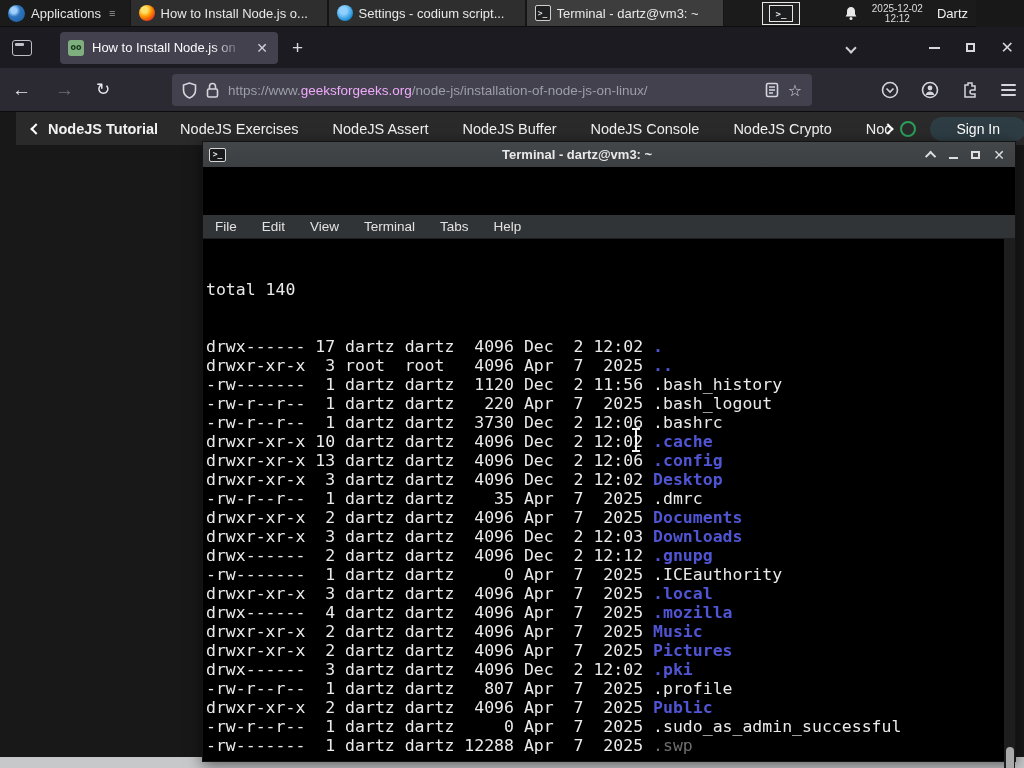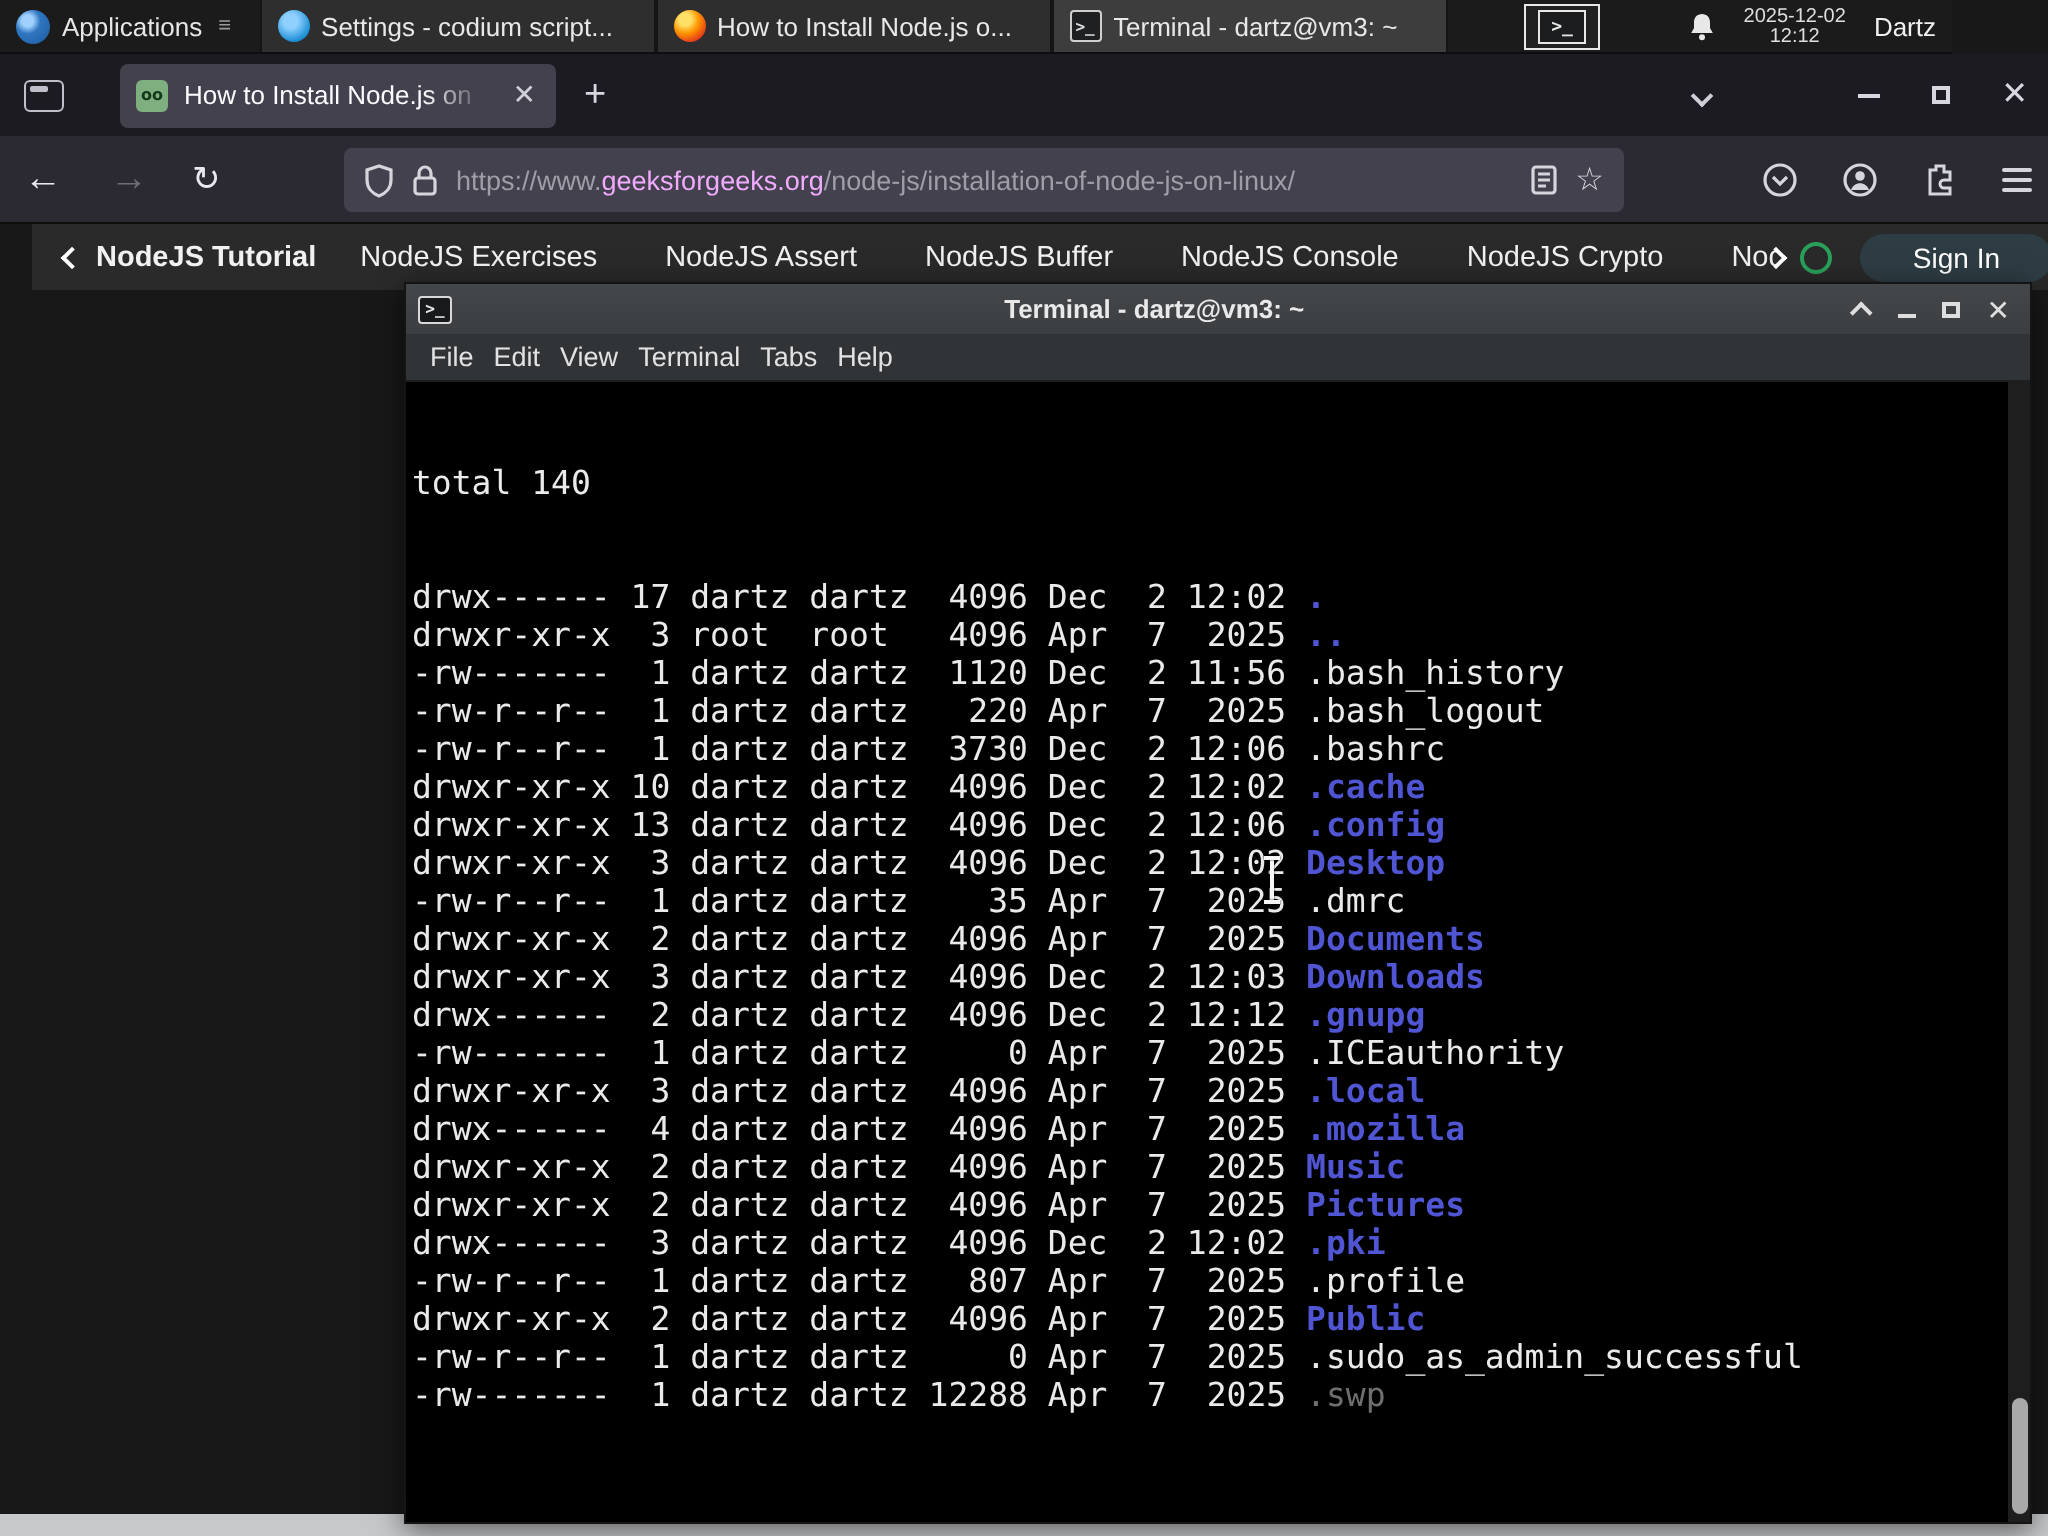--- a/index.html
+++ b/index.html
@@ -99,22 +99,22 @@
   .ttlbar{height:25px;background:linear-gradient(#43474a,var(--ttl-bg));display:flex;align-items:center;
     padding:0 6px;color:#e9e9e9;}
   .ttl-icon{width:17px;height:14px;border:1px solid #d8d8d8;background:#17191a;color:#e8e8e8;
     font:bold 8px "DejaVu Sans Mono",monospace;display:flex;align-items:center;justify-content:center;border-radius:2px;}
   .ttl-text{flex:1;text-align:center;font-weight:bold;font-size:13px;white-space:nowrap;}
   .ttl-controls{display:flex;align-items:center;gap:13px;padding-right:4px;color:#dedede;}
   .tc-shade{width:8px;height:8px;border-left:2px solid #dedede;border-top:2px solid #dedede;transform:rotate(45deg) translateY(2px);}
   .tc-min{width:9px;border-bottom:2px solid #dedede;margin-top:6px;}
   .tc-max{width:9px;height:8px;border:2px solid #dedede;}
   .tc-close{font-size:14px;line-height:1;}
-  .menubar{height:24px;background:var(--menu-bg);display:flex;align-items:center;gap:10px;
-    padding:0 12px;color:#e2e2e2;font-size:13.5px;border-bottom:1px solid #1d1f20;}
+  .menubar{height:24px;background:var(--menu-bg);display:flex;align-items:center;gap:25px;
+    padding:0 12px;color:#e2e2e2;font-size:13.5px;border-bottom:1px solid #1d1f20;margin-top:48px;}
   .termbody{position:relative;height:570px;padding:3px 14px 0 3px;overflow:hidden;}
   .termtext{font-family:"DejaVu Sans Mono","Liberation Mono",monospace;font-size:16.5px;line-height:19px;
     color:var(--term-fg);white-space:pre;}
   .tline{height:19px;}
   .p-user{color:var(--term-green);font-weight:bold;}
   .p-path{color:var(--term-path);}
   .fn-dir{color:var(--term-blue);font-weight:bold;}
   .fn-file{color:var(--term-fg);}
   .fn-dim{color:var(--term-dim);}
   .term-scroll{position:absolute;right:0;top:0;width:11px;height:570px;background:#1e1e1e;}
@@ -134,26 +134,26 @@
 <div class="screen">
 
   <div class="panel">
     <div class="apps-btn">
       <span class="xub-logo"></span>
       <span>Applications</span>
       <span class="whisker">≡</span>
     </div>
     <div class="win-buttons" id="win-buttons">
         <div class="win-btn">
+          <span class="app-icon firefox"></span>
+          <span class="win-label">How to Install Node.js o...</span>
+        </div>
+        <div class="win-btn">
           <span class="app-icon codium"></span>
           <span class="win-label">Settings - codium script...</span>
-        </div>
-        <div class="win-btn">
-          <span class="app-icon firefox"></span>
-          <span class="win-label">How to Install Node.js o...</span>
         </div>
         <div class="win-btn active">
           <span class="app-icon terminal">&gt;_</span>
           <span class="win-label">Terminal - dartz@vm3: ~</span>
         </div>
       </div>
     <div class="tray">
       <span class="tray-term">&gt;_</span>
     </div>
     <div class="panel-right">

